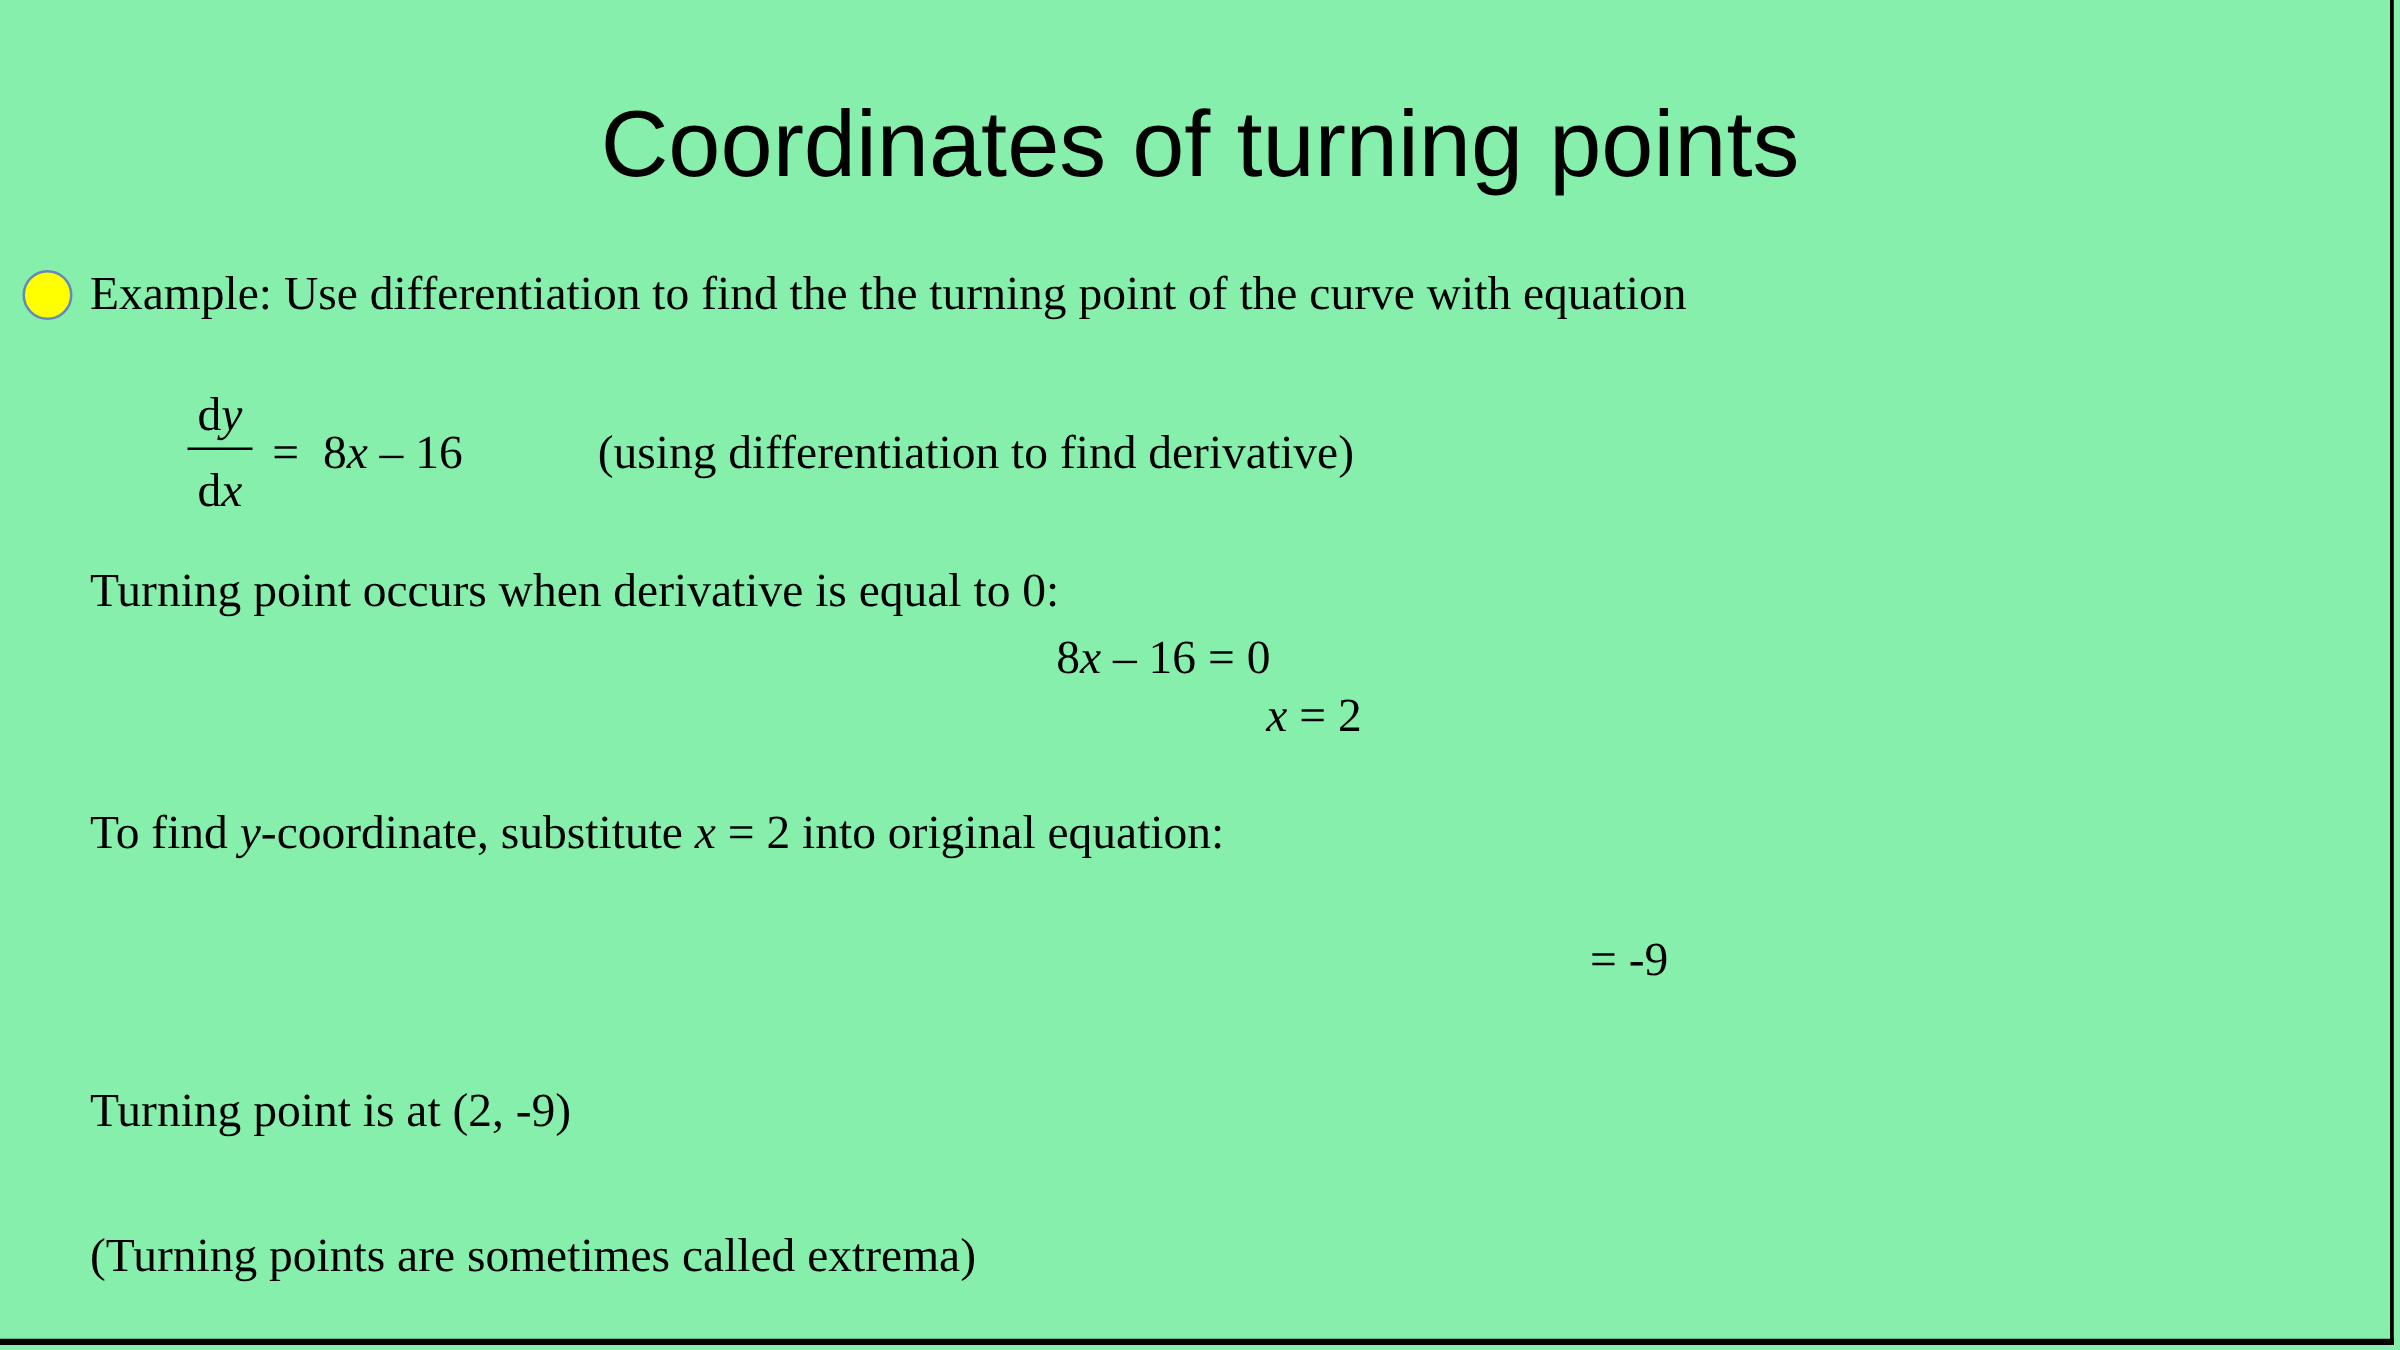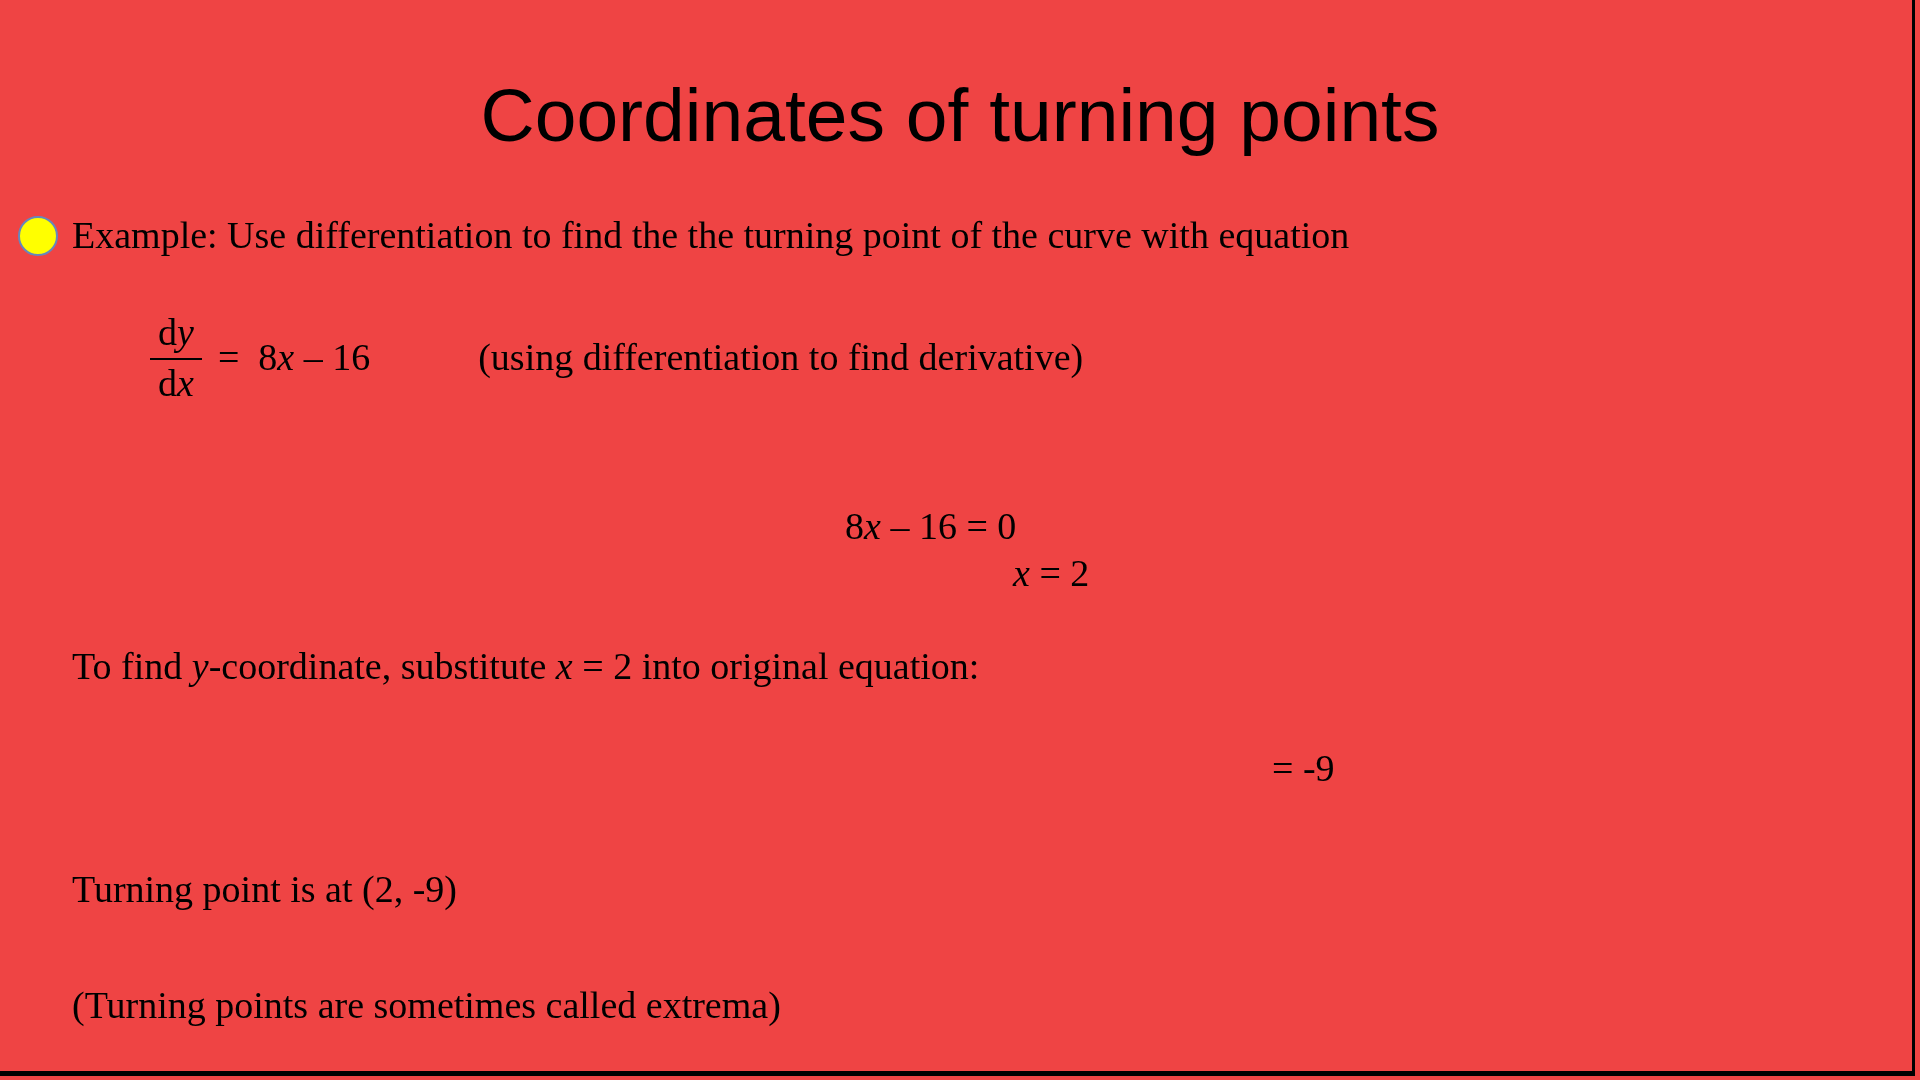--- a/index.html
+++ b/index.html
@@ -1,20 +1,20 @@
 <!DOCTYPE html>
 <html><head>
 <meta charset="utf-8">
 <style>
   html, body { margin: 0; padding: 0; background: #ffffff; }
   .slide {
     position: relative;
     width: 1920px;
     height: 1080px;
-    background: #ef4444;
+    background: #86efac;
     color: #000000;
     font-family: "Liberation Serif", serif;
     overflow: hidden;
   }
   .title {
     position: absolute;
     top: 74px;
     left: 0;
     width: 100%;
     text-align: center;
@@ -44,21 +44,21 @@
   .example-eq { margin-left: 18px; }
   .frac-row {
     position: absolute;
     top: 311px;
     left: 150px;
     display: flex;
     align-items: center;
   }
   .frac { display: inline-flex; flex-direction: column; align-items: center; }
   .frac .num { padding: 0 8px 3px 8px; border-bottom: 2px solid #000; }
-  .frac .den { padding-top: 2px; }
+  .frac .den { padding-top: 12px; }
   .frac-rhs { margin-left: 16px; font-family: Liberation Serif, serif; }
   .frac-note { margin-left: 108px; }
   .border-right {
     position: absolute;
     left: 1912px; top: 0;
     width: 3px; height: 1076px;
     background: #000;
   }
   .border-bottom {
     position: absolute;
@@ -82,20 +82,21 @@
 
   <div class="frac-row body-text">
     <span class="frac">
       <span class="num">d<i>y</i></span>
       <span class="den">d<i>x</i></span>
     </span>
     <span class="frac-rhs">= &nbsp;8<i>x</i> – 16</span>
     <span class="frac-note">(using differentiation to find derivative)</span>
   </div>
 
+  <div class="abs body-text" style="top:452px; left:72px;">Turning point occurs when derivative is equal to 0:</div>
 
   <div class="abs body-text" style="top:505px; left:845px;">8<i>x</i> – 16 = 0</div>
 
   <div class="abs body-text" style="top:552px; left:1013px;text-align:right;"><i>x</i> = 2</div>
 
   <div class="abs body-text" style="top:645px; left:72px;">To find <i>y</i>-coordinate, substitute <i>x</i> = 2 into original equation:</div>
 
 
   <div class="abs body-text" style="top:747px; left:1272px;">= -9</div>
 

